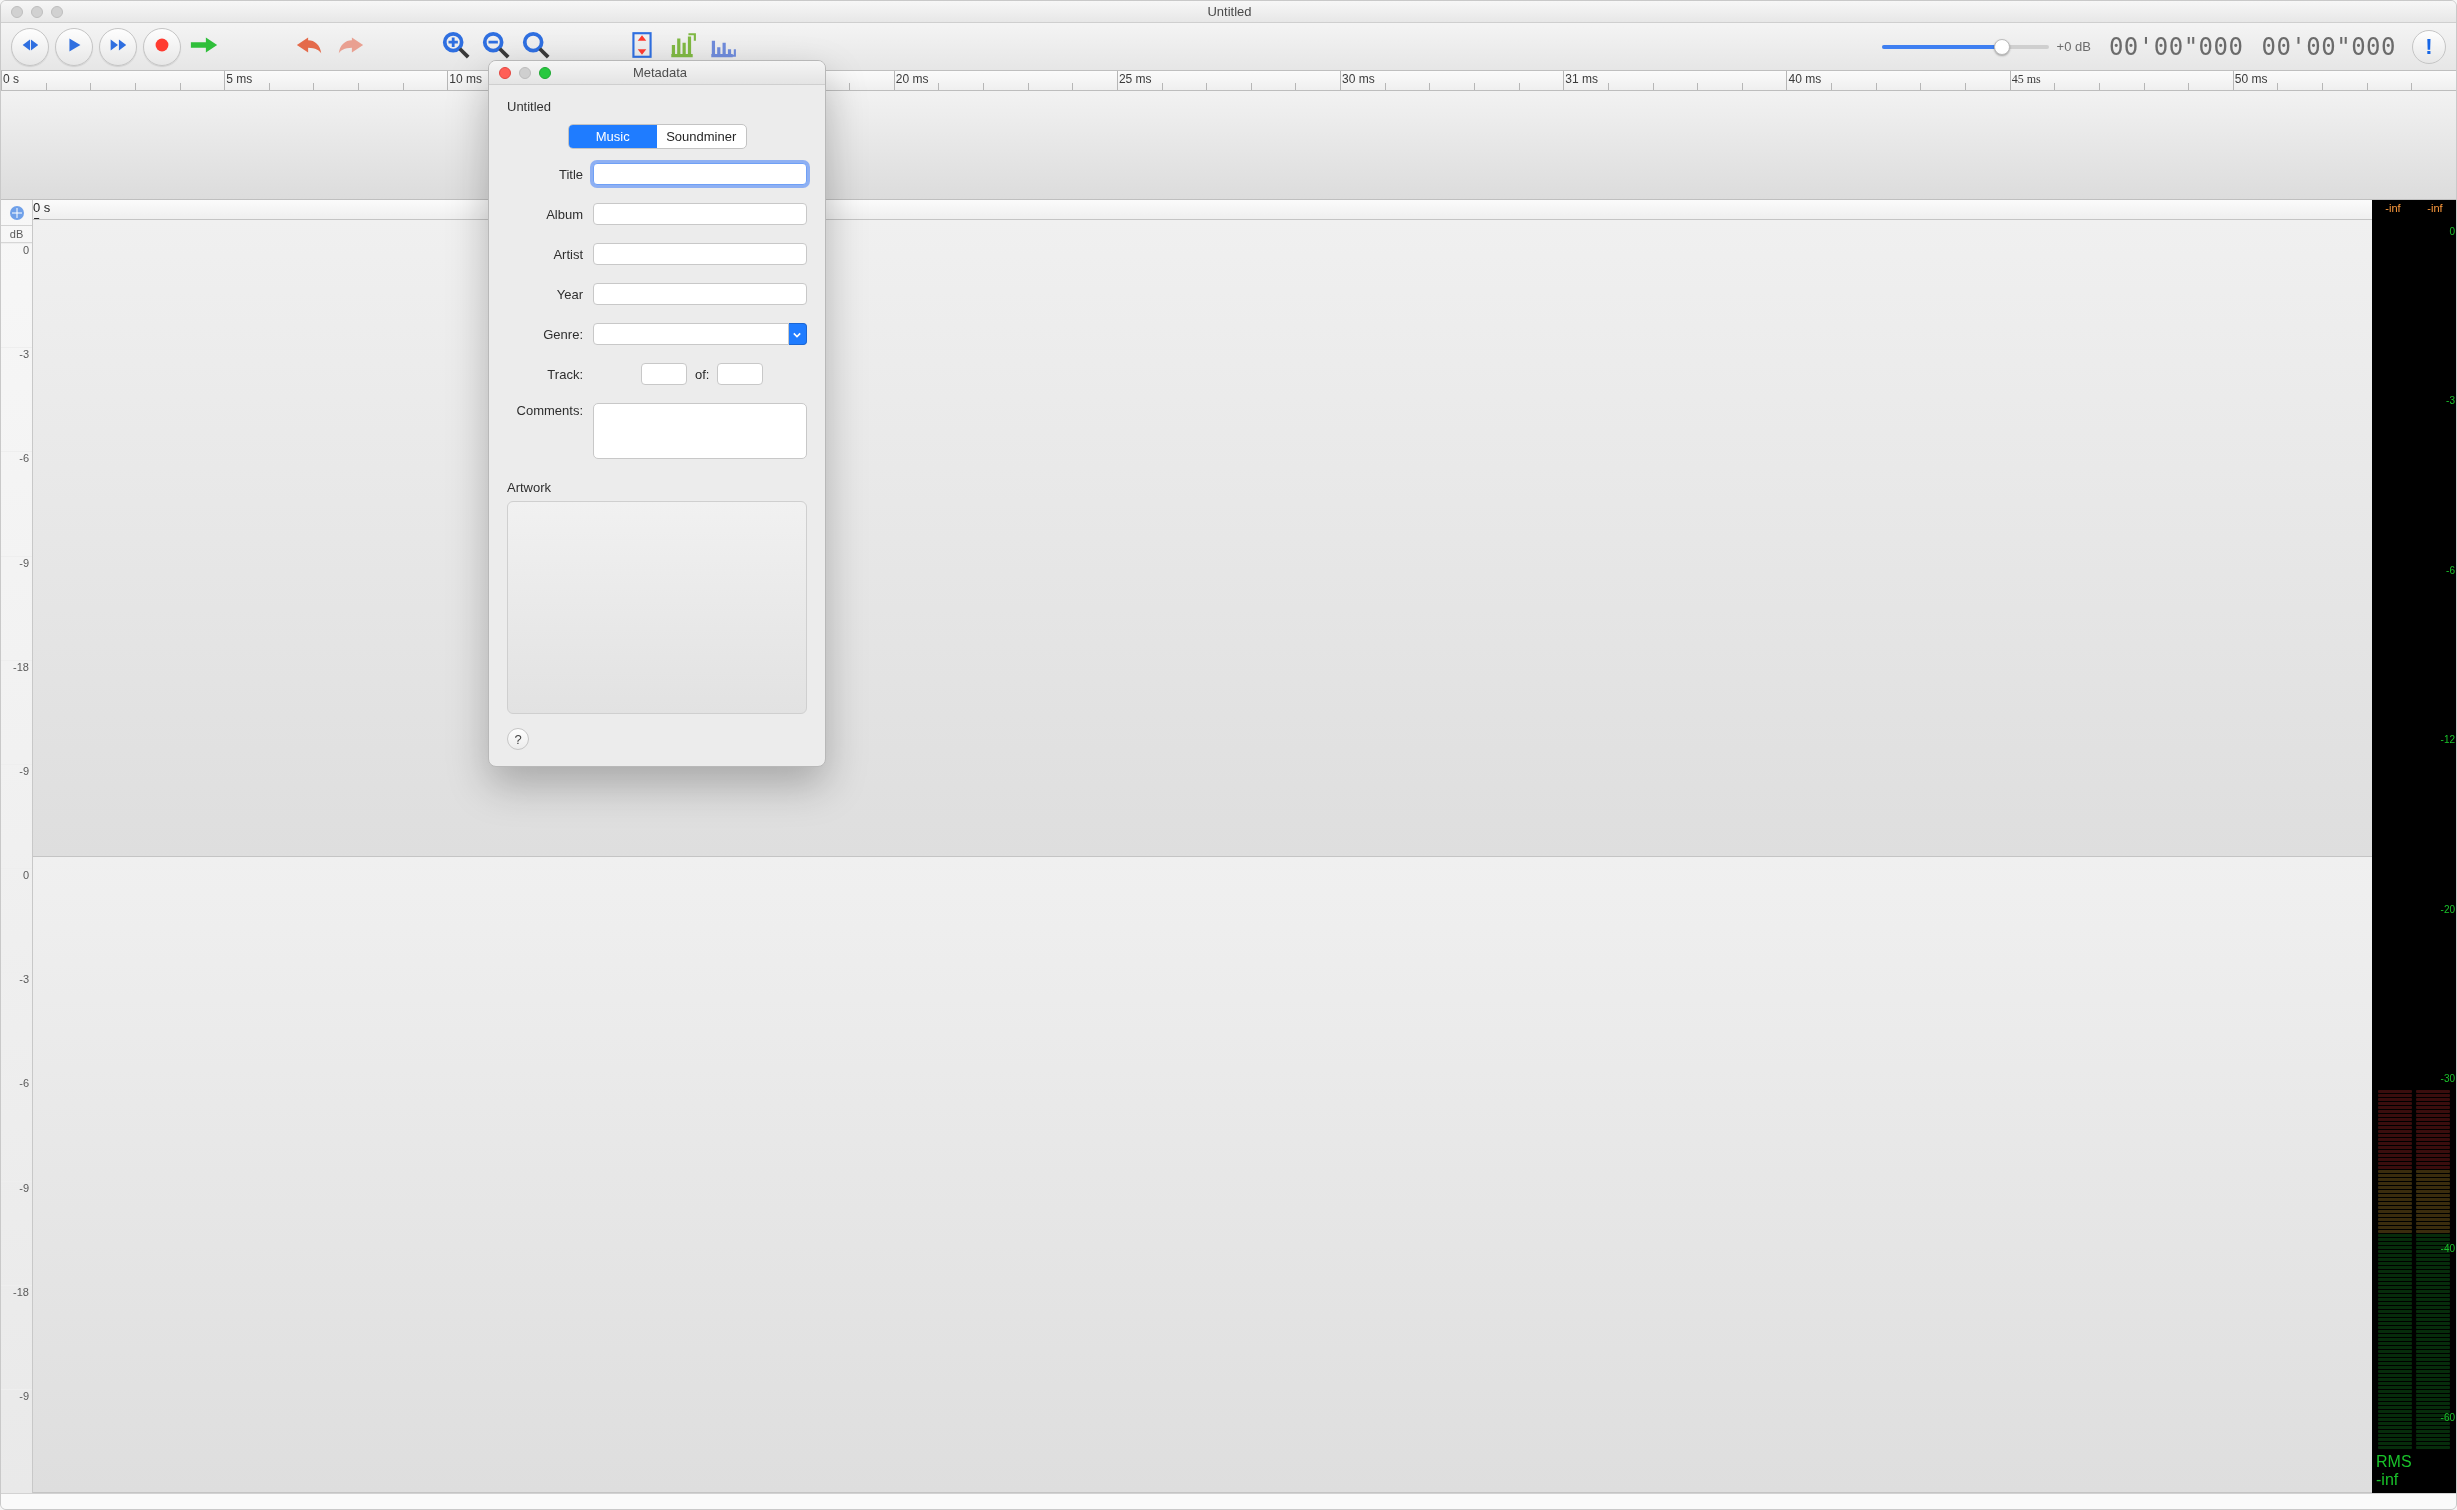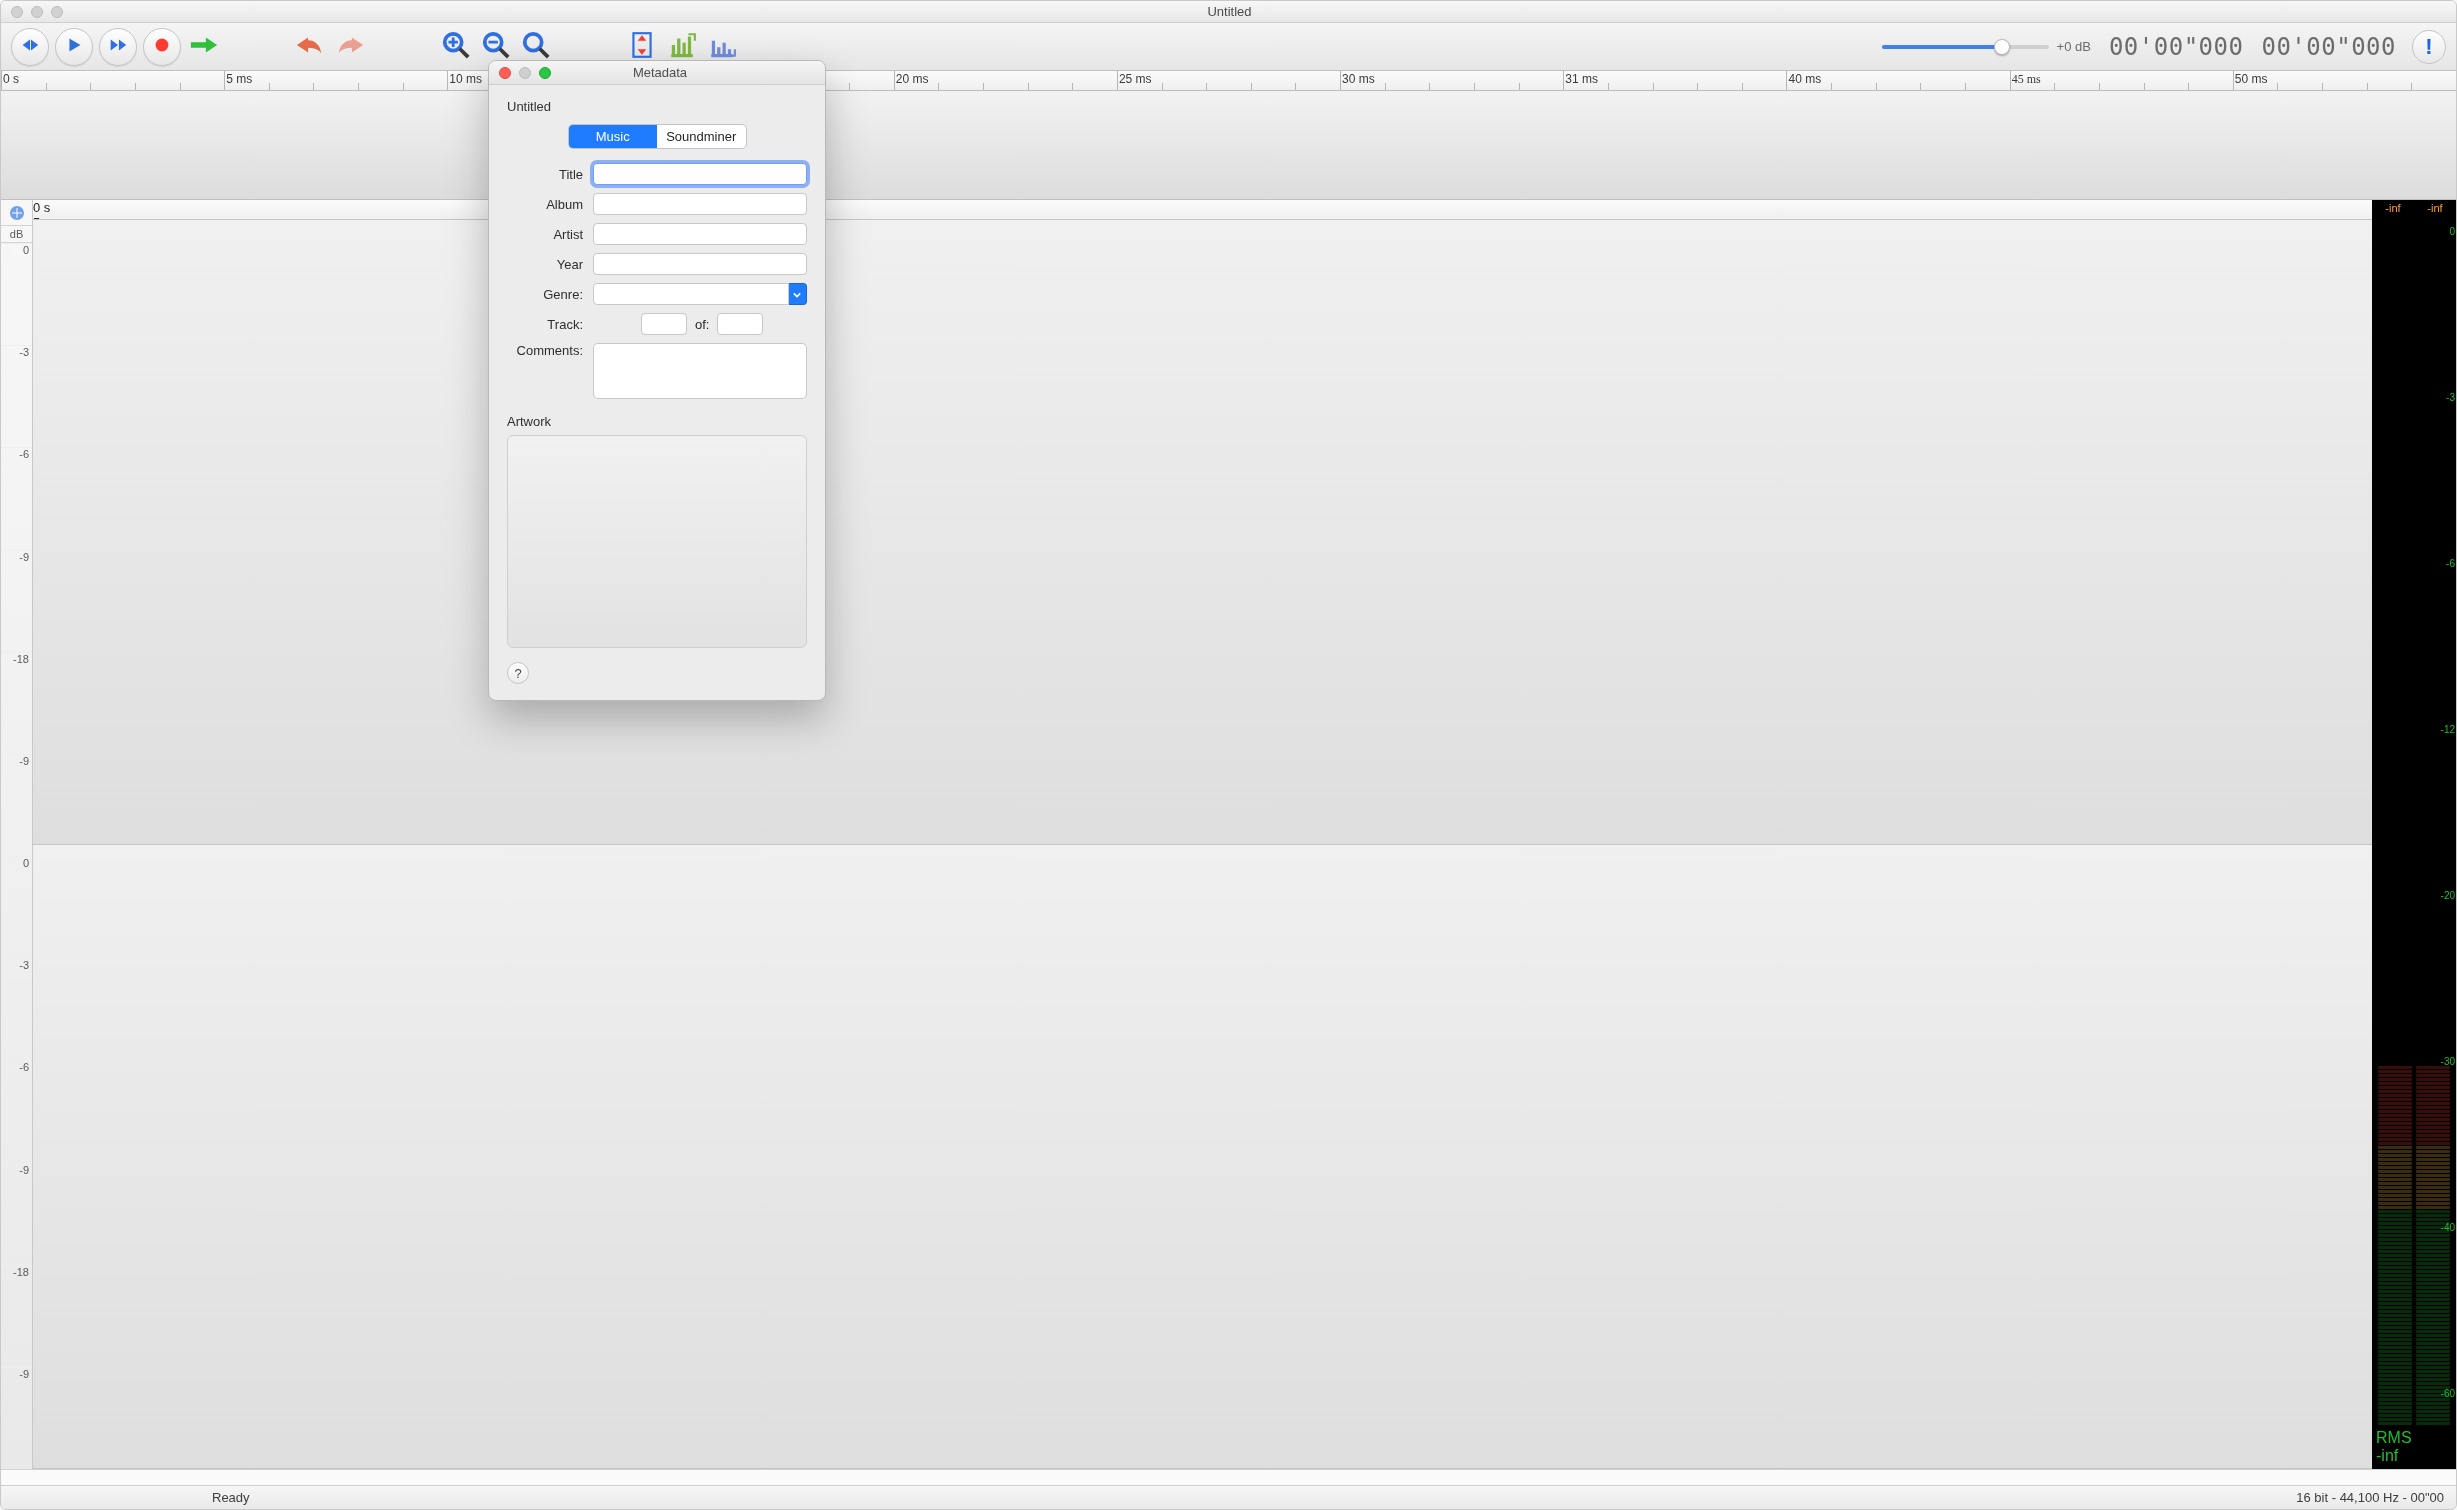--- a/index.html
+++ b/index.html
@@ -81,21 +81,21 @@
 .dlg-traffic .r { background:#ff5f57; border:1px solid #e24640; }
 .dlg-traffic .y { background:#cfcfcf; border:1px solid #bcbcbc; }
 .dlg-traffic .g { background:#28c840; border:1px solid #1fa833; }
 .dlg-title { flex:1; text-align:center; font-size:13px; color:#4e4e4e; }
 .dlg-body { padding:14px 18px 16px; }
 .dlg-sub { font-size:13px; color:#333; margin-bottom:10px; }
 .seg-ctrl { display:flex; width:179px; margin:0 auto 14px; border:1px solid #c3c3c3; border-radius:5px; overflow:hidden; background:#fff; }
 .seg-ctrl div { flex:1; text-align:center; padding:4px 8px; font-size:13px; }
 .seg-ctrl .on { background:#1f7cff; color:#fff; }
 .form { background:#ececec; }
-.frow { display:flex; align-items:center; margin-bottom:8px; }
+.frow { display:flex; align-items:center; margin-bottom:18px; }
 .flabel { width:86px; text-align:right; padding-right:10px; font-size:13px; color:#2e2e2e; }
 .finput { flex:1; }
 .tinput { width:100%; height:22px; border:1px solid #c8c8c8; border-radius:4px; background:#fff; padding:0 4px; font-size:13px; }
 .tinput.focus { box-shadow:0 0 0 3px rgba(65,127,249,.55); border-color:#6fa0f6; }
 .combo { display:flex; }
 .combo .tinput { border-top-right-radius:0; border-bottom-right-radius:0; }
 .combo .drop { width:20px; background:#1f7cff; border:1px solid #1a66d4; border-left:none; border-top-right-radius:4px; border-bottom-right-radius:4px; display:flex; align-items:center; justify-content:center; }
 .combo .drop svg { width:8px; height:8px; }
 .trow { display:flex; align-items:center; gap:8px;padding-left:48px; }
 .trow .small { width:46px; }
@@ -583,26 +583,20 @@
       </div>
       <div class="meter-foot">
         <div class="rms">RMS</div>
         <div class="rms">-inf</div>
       </div>
     </div>
   </div>
 
   <div class="hscroll"></div>
 
-  <div class="statusbar">
-    <div class="grip"></div>
-    <div class="ready">Ready</div>
-    <div class="spacer"></div>
-    <div class="fmt">16 bit - 44,100 Hz - 00"00</div>
-  </div>
 </div>
 
 <div class="dlg">
   <div class="dlg-titlebar">
     <div class="dlg-traffic">
       <span class="r"></span>
       <span class="y"></span>
       <span class="g"></span>
     </div>
     <div class="dlg-title">Metadata</div>

